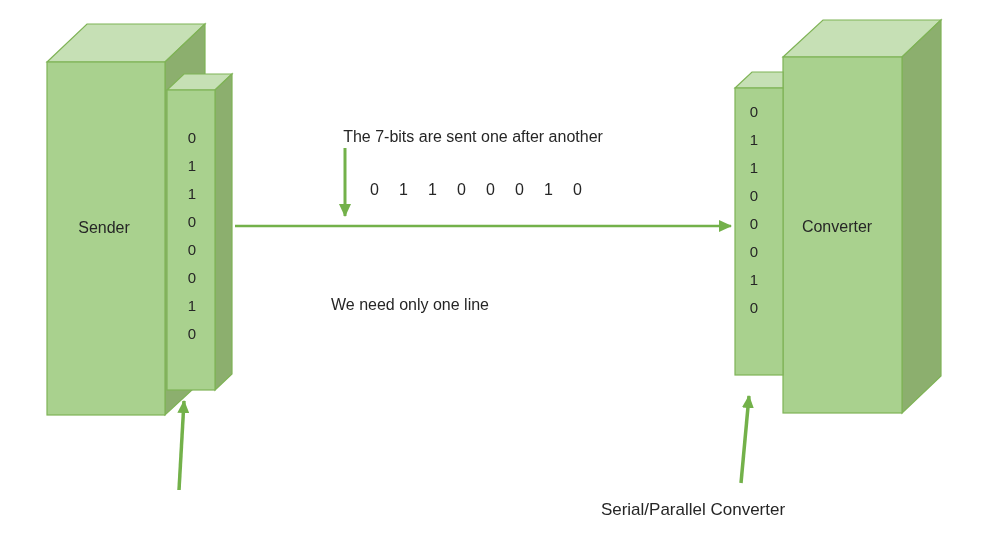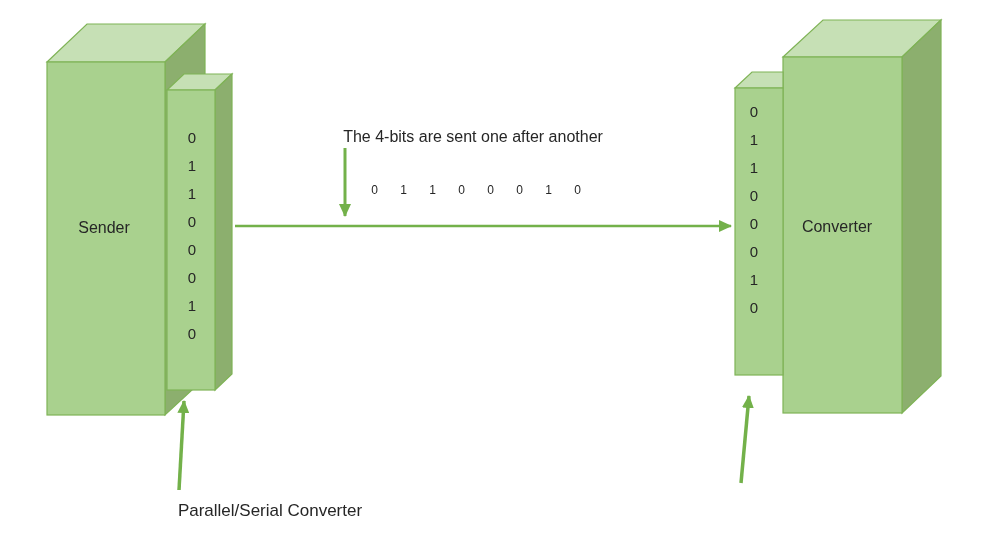--- a/index.html
+++ b/index.html
@@ -14,21 +14,21 @@
   .face-top{fill:var(--box-top);stroke:var(--outline);stroke-width:1.2;}
   .face-side{fill:var(--box-side);stroke:var(--outline);stroke-width:1.2;}
   .arrow-line{stroke:var(--arrow);fill:none;}
   .arrow-fill{fill:var(--arrow);}
   .txt{position:absolute;color:var(--text);white-space:nowrap;}
   .center-anchor{transform:translate(-50%,-50%);}
   .label-16{font-size:16px;}
   .label-17{font-size:17px;}
   .bits-col{position:absolute;width:30px;font-size:15px;color:var(--text);}
   .bits-col span{display:block;height:28px;line-height:28px;text-align:center;}
-  .serial-row{position:absolute;left:360px;top:179px;font-size:12px;color:var(--text);}
+  .serial-row{position:absolute;left:360px;top:179px;font-size:16px;color:var(--text);}
   .serial-row span{display:inline-block;width:29px;height:22px;line-height:22px;text-align:center;}
 </style>
 </head>
 <body>
 
 <div id="stage">
 
   <svg id="shapes" width="999" height="544" viewBox="0 0 999 544">
     <defs>
       <marker id="ah" markerUnits="userSpaceOnUse" markerWidth="14" markerHeight="12" refX="12" refY="6" orient="auto">
@@ -85,20 +85,21 @@
       <span>0</span>
       <span>1</span>
       <span>1</span>
       <span>0</span>
       <span>0</span>
       <span>0</span>
       <span>1</span>
       <span>0</span>
     </div>
 
-  <div class="txt center-anchor label-16" style="left:473px;top:137px;">The 4-bits are sent one after another</div>
+  <div class="txt center-anchor label-16" style="left:473px;top:137px;">The 7-bits are sent one after another</div>
 
   <div class="serial-row"><span>0</span><span>1</span><span>1</span><span>0</span><span>0</span><span>0</span><span>1</span><span>0</span></div>
 
+  <div class="txt center-anchor label-16" style="left:410px;top:305px;">We need only one line</div>
 
-  <div class="txt center-anchor label-17" style="left:270px;top:511px;">Parallel/Serial Converter</div>
+  <div class="txt center-anchor label-17" style="left:693px;top:510px;">Serial/Parallel Converter</div>
 
 </div>
 
 </body></html>

